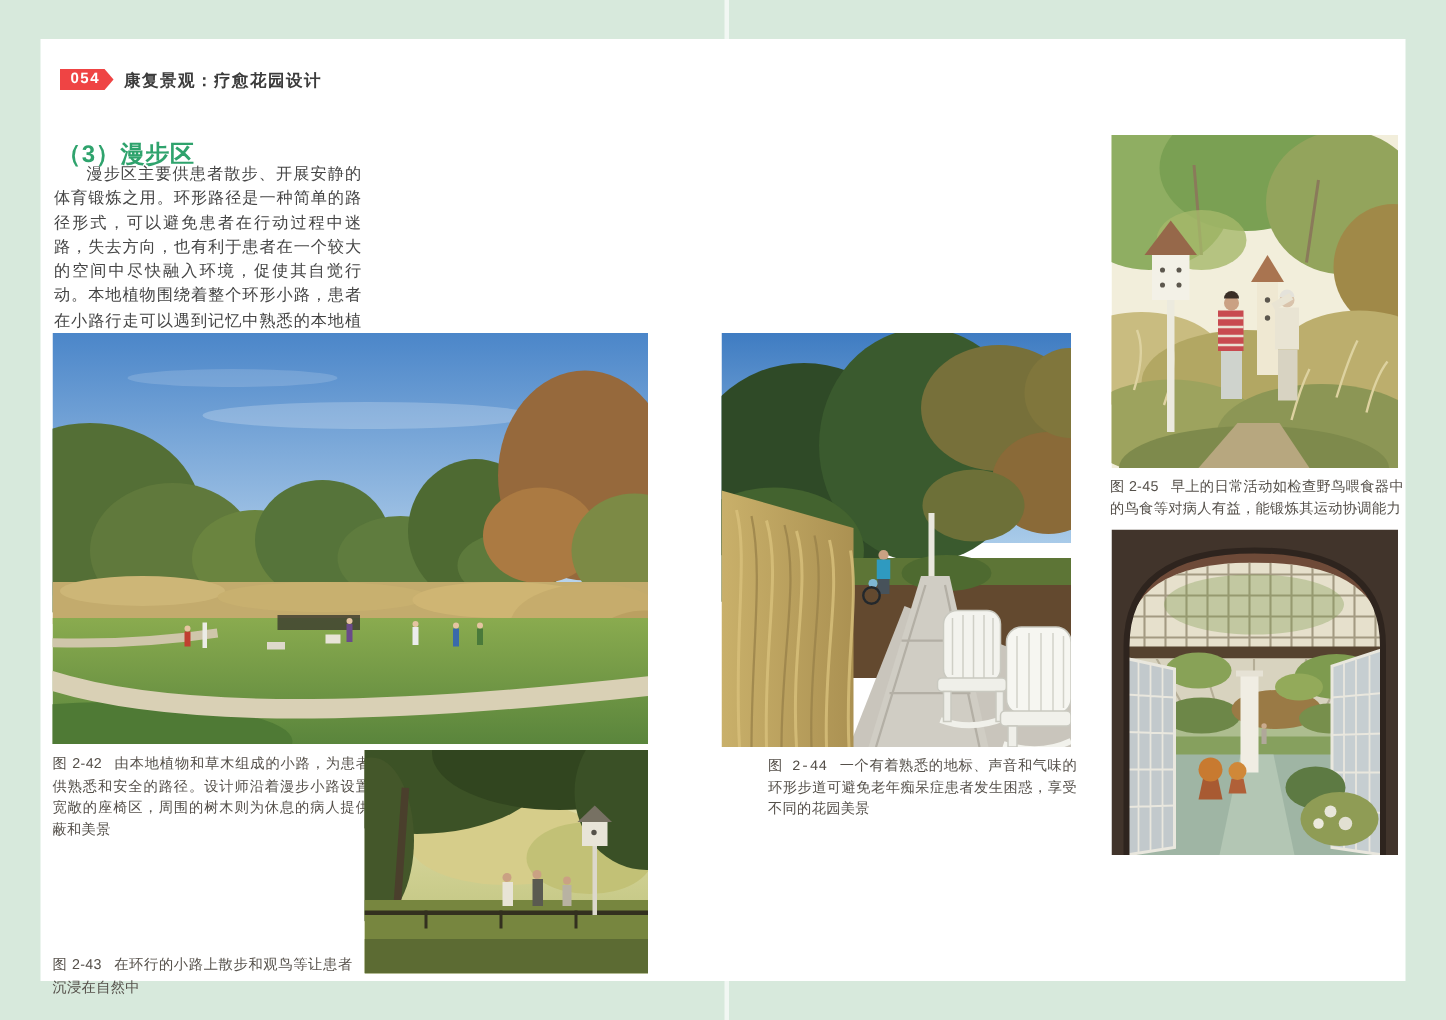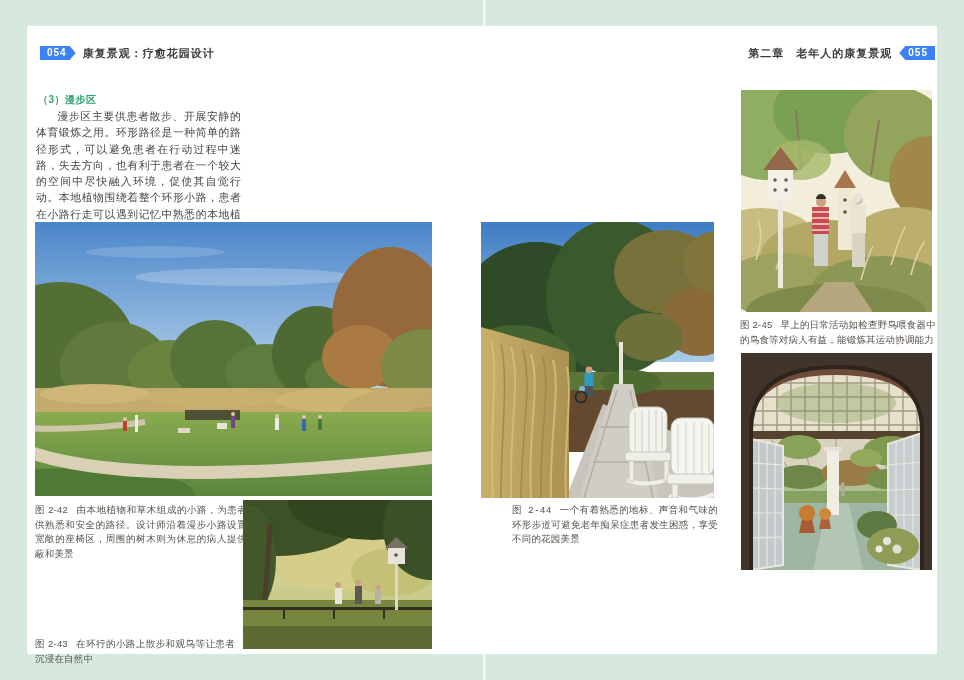--- a/index.html
+++ b/index.html
@@ -10,49 +10,45 @@
   }
   .frame{position:absolute;inset:0;background:#d7e9dc;}
   .paper{position:absolute;left:27px;top:26px;width:910px;height:628px;background:#ffffff;}
   .gutter-seg{position:absolute;left:483px;width:3px;background:rgba(255,255,255,.65);}
   .gutter-top{top:0;height:26px;}
   .gutter-bottom{top:654px;height:26px;}
 
   .hdr{position:absolute;top:45px;height:16px;display:flex;align-items:center;font-size:11px;font-weight:bold;color:#3c3c3c;letter-spacing:1px;}
   .hdr-left{left:40px;}
   .hdr-right{right:29px;}
-  .badge{display:inline-block;background:#3b82f6;color:#fff;font-size:10px;font-weight:bold;letter-spacing:1px;line-height:14px;padding:0 9px 0 7px;}
+  .badge{display:inline-block;background:#ef4444;color:#fff;font-size:10px;font-weight:bold;letter-spacing:1px;line-height:14px;padding:0 9px 0 7px;}
   .badge-left{clip-path:polygon(0 0,calc(100% - 6px) 0,100% 50%,calc(100% - 6px) 100%,0 100%);margin-right:7px;}
   .badge-right{clip-path:polygon(6px 0,100% 0,100% 100%,6px 100%,0 50%);margin-left:7px;padding:0 7px 0 9px;}
 
-  .section-heading{position:absolute;left:38px;top:93px;font-size:10px;font-weight:bold;color:#2fa36d;letter-spacing:.5px;}
+  .section-heading{position:absolute;left:38px;top:93px;font-size:16px;font-weight:bold;color:#2fa36d;letter-spacing:.5px;}
   .bodycol{position:absolute;top:108px;font-size:10.8px;line-height:16.3px;color:#454545;text-align:justify;letter-spacing:.2px;}
   .col1{left:36px;width:205px;text-indent:2em;}
   .col2{left:248px;width:213px;}
 
   .photo{position:absolute;display:block;}
   .photo svg{display:block;}
   .cap{position:absolute;font-size:9.5px;line-height:14.6px;color:#55504a;text-align:justify;letter-spacing:.2px;}
   .cap-label{margin-right:8px;white-space:nowrap;}
 </style>
 </head>
 <body>
 
 <div class="frame">
   <div class="paper"></div>
   <div class="gutter-seg gutter-top"></div>
   <div class="gutter-seg gutter-bottom"></div>
 
   <div class="hdr hdr-left">
     <span class="badge badge-left">054</span>
     <span>康复景观：疗愈花园设计</span>
-  </div>
-  <div class="hdr hdr-right">
-    <span>第二章　老年人的康复景观</span>
-    <span class="badge badge-right">055</span>
   </div>
 
   <div class="section-heading">（3）漫步区</div>
   <div class="bodycol col1">漫步区主要供患者散步、开展安静的体育锻炼之用。环形路径是一种简单的路径形式，可以避免患者在行动过程中迷路，失去方向，也有利于患者在一个较大的空间中尽快融入环境，促使其自觉行动。本地植物围绕着整个环形小路，患者在小路行走可以遇到记忆中熟悉的本地植物，</div>
 
   <div class="photo" style="left:35px;top:222px;">
     <svg width="397" height="274" viewBox="0 0 397 274">
       <defs>
         <linearGradient id="sky42" x1="0" y1="0" x2="0" y2="1">
           <stop offset="0" stop-color="#4b86c9"></stop>

